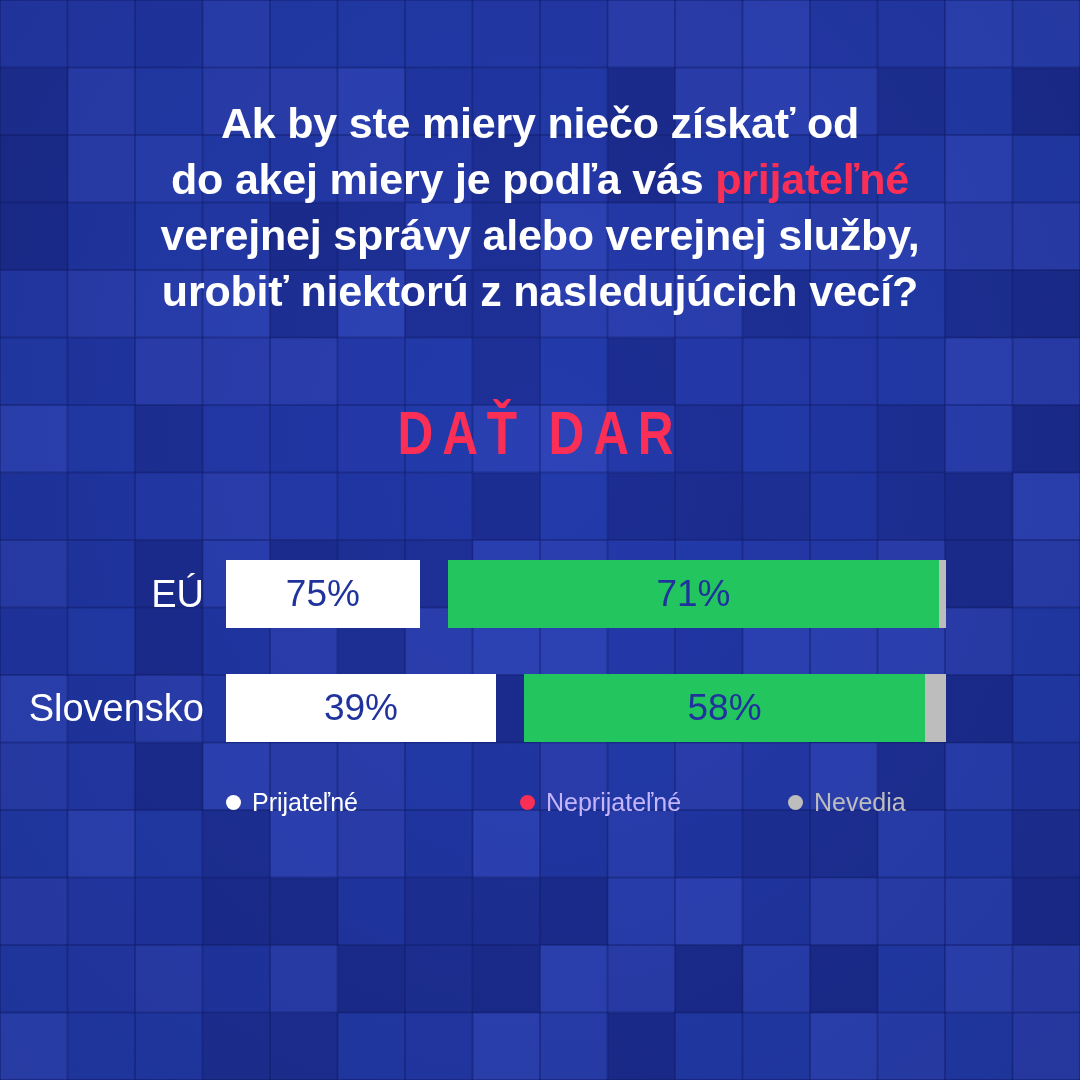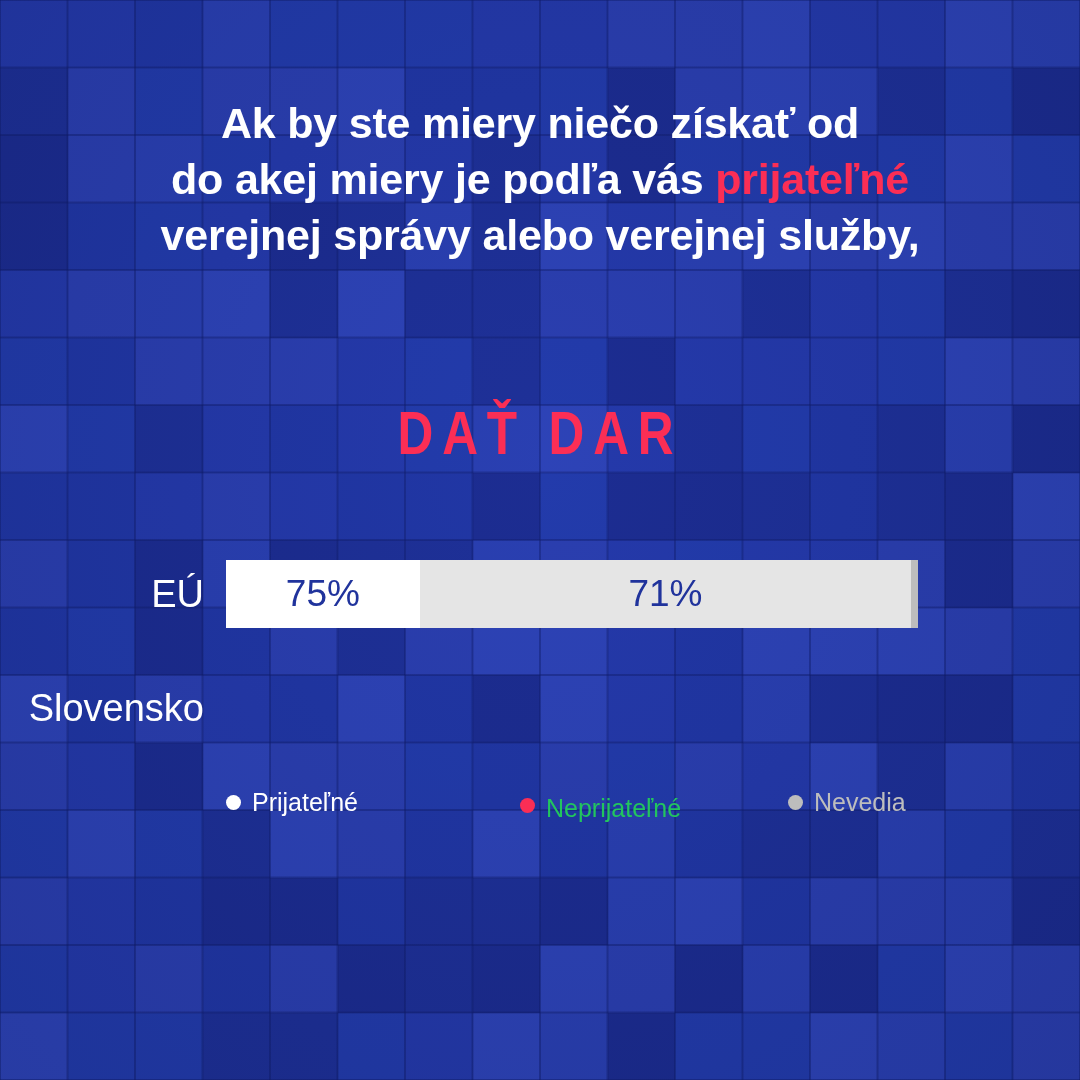--- a/index.html
+++ b/index.html
@@ -115,21 +115,21 @@
     height: 68px;
     display: flex;
     align-items: center;
     justify-content: center;
     font-size: 37px;
     font-weight: 400;
     color: #20339c;
     overflow: hidden;
   }
   .seg-accept  { background: #ffffff; }
-  .seg-reject  { background: #e5e5e5; }
+  .seg-reject  { background: #22c55e; margin-left: 28px; }
   .seg-unknown { background: #bdbdbd; }
 
   
   #legend {
     position: absolute;
     top: 788px;
     left: 226px;
     width: 700px;
     height: 30px;
   }
@@ -438,49 +438,55 @@
   </div>
 <div id="bg-lines"></div>
 <div id="bg-vignette"></div>
 
 <div id="page">
 
   <div id="headline">
     <div>Ak by ste miery niečo získať od</div>
     <div><span>do akej miery je podľa vás </span><span class="hl-red">prijateľné</span></div>
     <div>verejnej správy alebo verejnej služby,</div>
+    <div>urobiť niektorú z nasledujúcich vecí?</div>
   </div>
 
   <div id="section-title">DAŤ DAR</div>
 
   <div id="chart">
 
     <div class="bar-row">
       <div class="bar-label">EÚ</div>
       <div class="bar-track">
         <div class="seg seg-accept" style="flex: 0 0 28%;">75%</div>
         <div class="seg seg-reject" style="flex: 0 0 71%;">71%</div>
         <div class="seg seg-unknown" style="flex: 0 0 1%;"></div>
       </div>
     </div>
 
     <div class="bar-row">
       <div class="bar-label">Slovensko</div>
+      <div class="bar-track">
+        <div class="seg seg-accept" style="flex: 0 0 39%;">39%</div>
+        <div class="seg seg-reject" style="flex: 0 0 58%;">58%</div>
+        <div class="seg seg-unknown" style="flex: 0 0 3%;"></div>
+      </div>
     </div>
 
   </div>
 
   <div id="legend">
     <div class="legend-item" style="left:0px;">
       <span class="legend-dot" style="background: rgb(255, 255, 255);"></span>
       <span style="color: rgb(255, 255, 255);">Prijateľné</span>
     </div>
     <div class="legend-item" style="left:294px;">
       <span class="legend-dot" style="background: rgb(251, 46, 85);"></span>
-      <span style="color: #22c55e; margin-top: 6px;">Neprijateľné</span>
+      <span style="color: #c4b5fd;">Neprijateľné</span>
     </div>
     <div class="legend-item" style="left:562px;">
       <span class="legend-dot" style="background: rgb(189, 189, 189);"></span>
       <span style="color: rgb(189, 189, 189);">Nevedia</span>
     </div>
   </div>
 
 
 
 </div>

